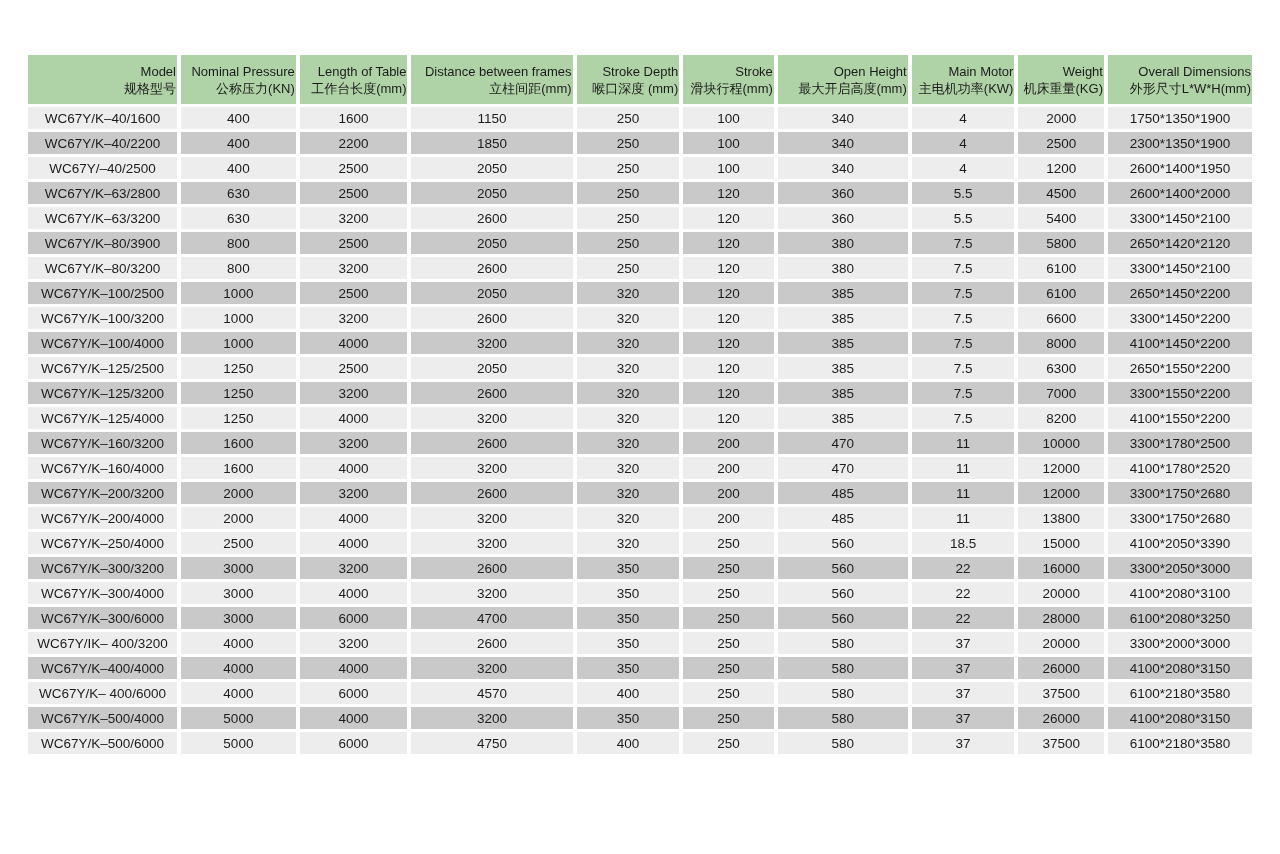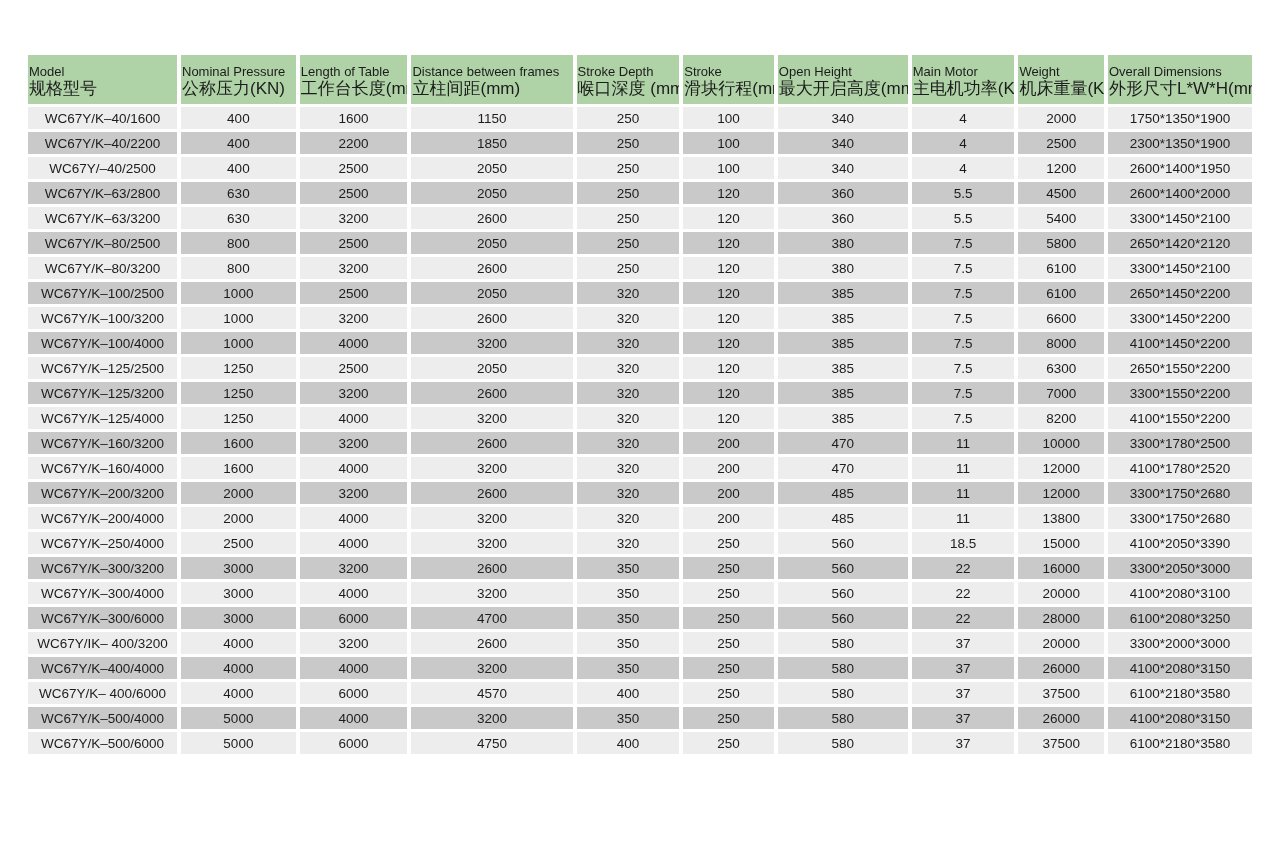--- a/index.html
+++ b/index.html
@@ -21,29 +21,29 @@
     width: 1232px;
     border-collapse: separate;
     border-spacing: 4px 3px;
     table-layout: fixed;
   }
   table.spec-table th {
     background: #afd3a6;
     font-weight: normal;
     font-size: 13px;
     line-height: 17px;
-    text-align: left;
+    text-align: right;
     vertical-align: middle;
     height: 49px;
     padding: 2px 1px;
     white-space: nowrap;
     overflow: hidden;
   }
   table.spec-table th .en { font-size: 13px; }
-  table.spec-table th .zh { font-size: 17px; }
+  table.spec-table th .zh { font-size: 13px; }
   table.spec-table td {
     font-size: 13.5px;
     text-align: center;
     vertical-align: middle;
     height: 22px;
     padding: 0 1px;
     white-space: nowrap;
     overflow: hidden;
   }
   tr.row-light td { background: #ededed; }
@@ -165,21 +165,21 @@
           <td>3200</td>
           <td>2600</td>
           <td>250</td>
           <td>120</td>
           <td>360</td>
           <td>5.5</td>
           <td>5400</td>
           <td>3300*1450*2100</td>
         </tr>
         <tr class="row-dark">
-          <td>WC67Y/K–80/2500</td>
+          <td>WC67Y/K–80/3900</td>
           <td>800</td>
           <td>2500</td>
           <td>2050</td>
           <td>250</td>
           <td>120</td>
           <td>380</td>
           <td>7.5</td>
           <td>5800</td>
           <td>2650*1420*2120</td>
         </tr>

